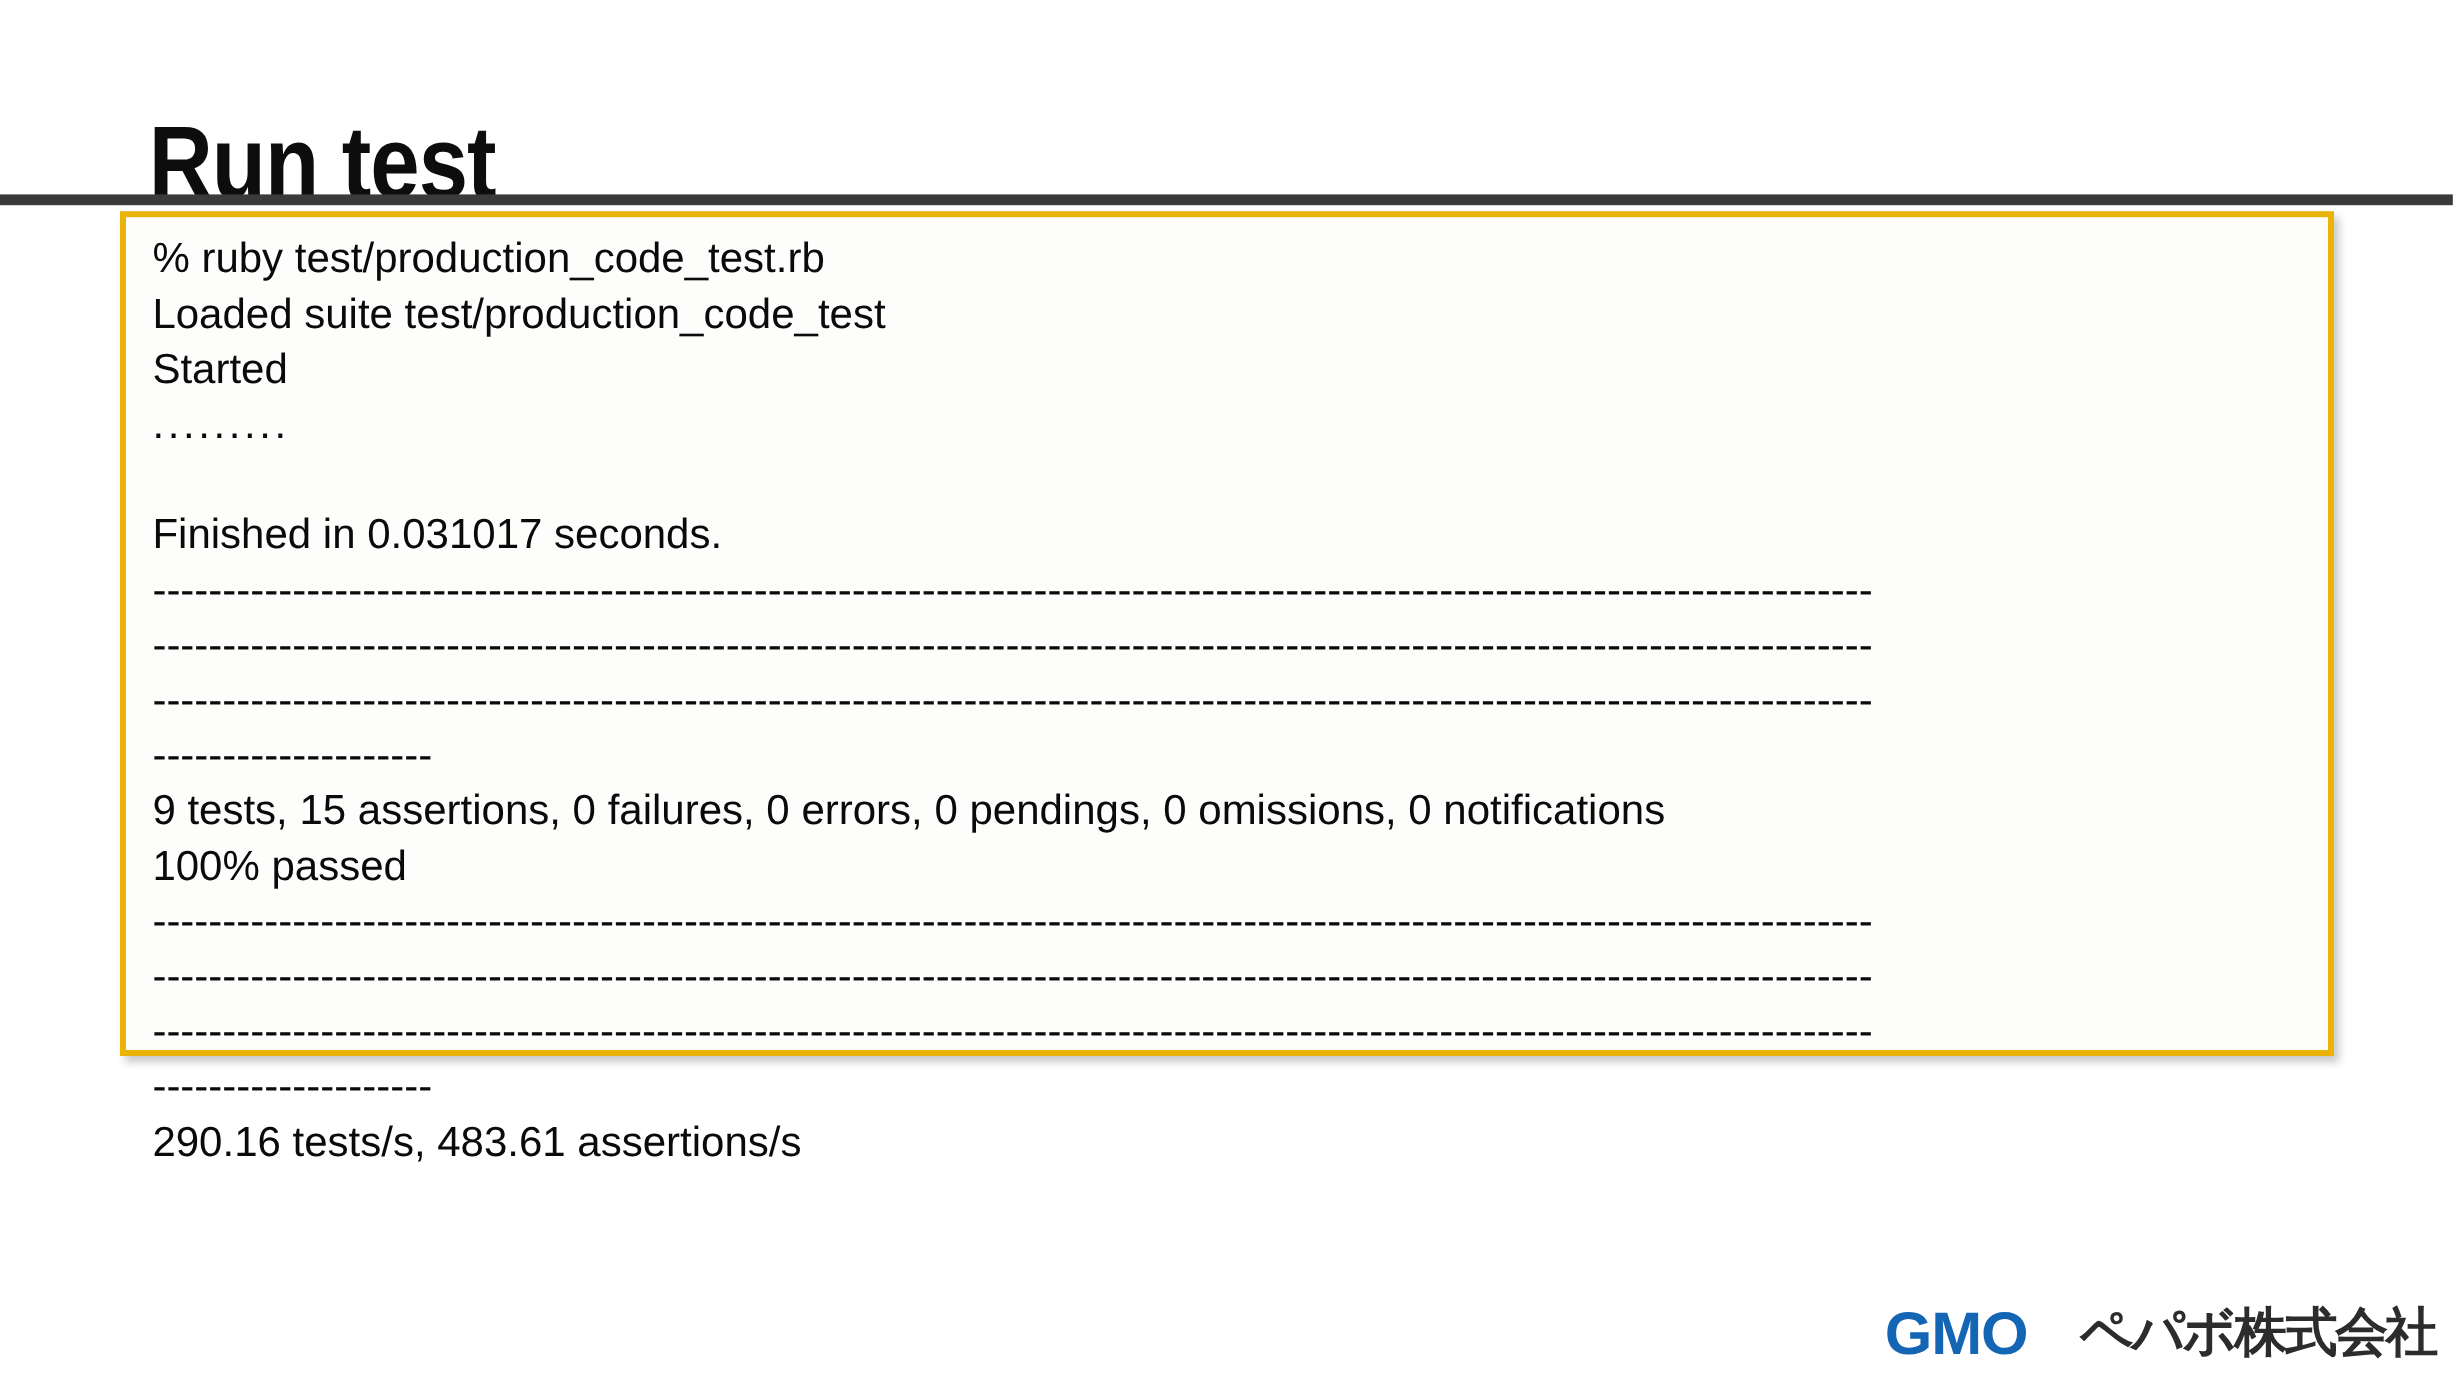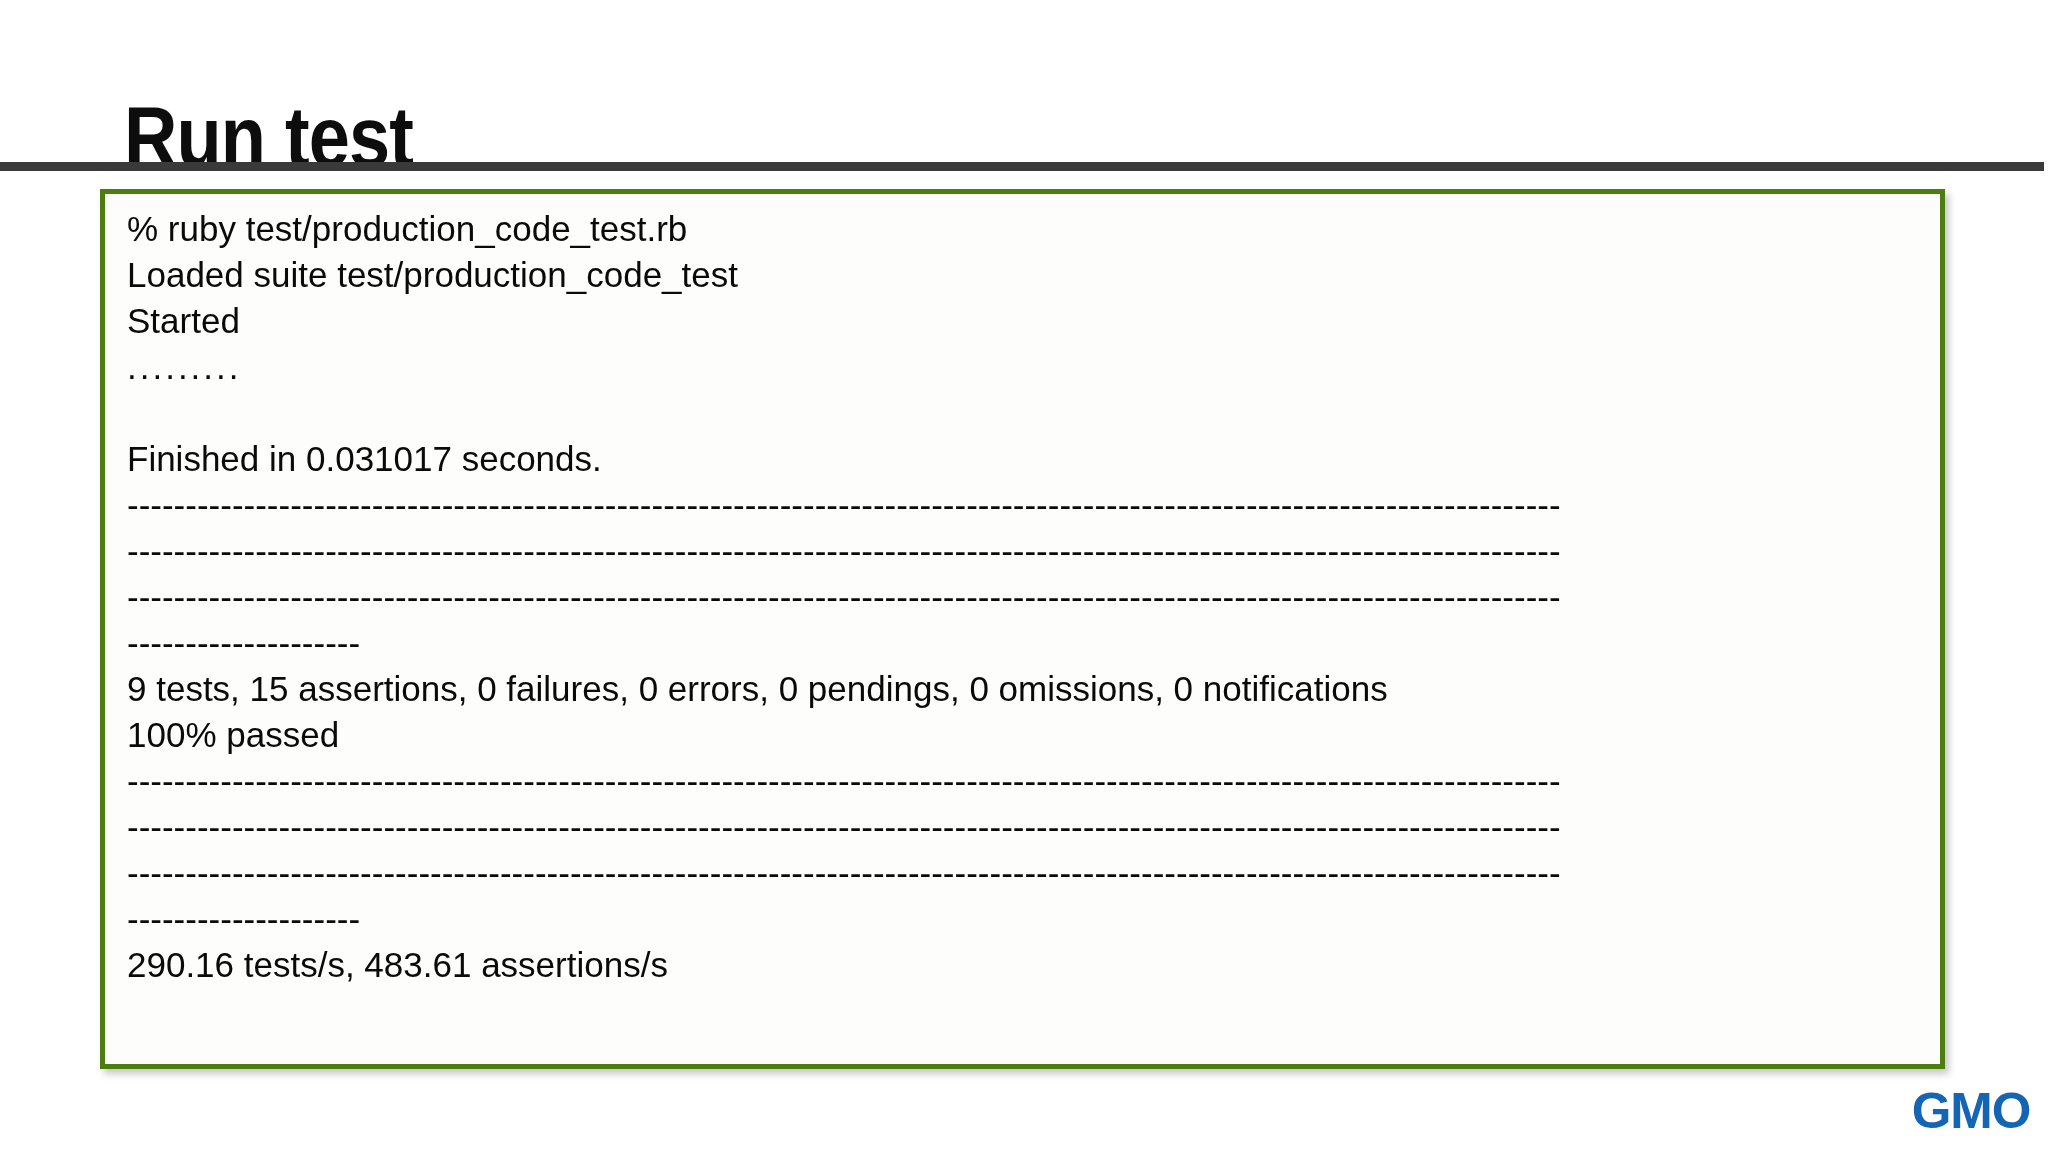--- a/index.html
+++ b/index.html
@@ -38,26 +38,26 @@
     top: 162px;
     width: 2044px;
     height: 9px;
     background: #3a3a3a;
   }
 
   
   #console-box {
     position: absolute;
     left: 100px;
-    top: 189px;
+    top: 176px;
     width: 1845px;
-    height: 880px;
+    height: 704px;
     box-sizing: border-box;
     background: #fdfdfc;
-    border: 5px solid #4d7c0f;
+    border: 5px solid #eab308;
     box-shadow: 4px 5px 7px rgba(0, 0, 0, 0.22);
   }
 
   #console-output {
     position: absolute;
     left: 22px;
     top: 12px;
     right: 10px;
     font-family: "Liberation Sans", sans-serif;
     font-size: 35px;
@@ -132,13 +132,14 @@
 <h1 id="slide-title">Run test</h1>
 
 <div id="title-rule"></div>
 
 <div id="console-box">
   <div id="console-output"><span class="out-line">% ruby test/production_code_test.rb</span><span class="out-line">Loaded suite test/production_code_test</span><span class="out-line">Started</span><span class="dots-line">.........</span><span class="out-line blank">&nbsp;</span><span class="out-line">Finished in 0.031017 seconds.</span><span class="rule-line">---------------------------------------------------------------------------------------------------------------------------</span><span class="rule-line">---------------------------------------------------------------------------------------------------------------------------</span><span class="rule-line">---------------------------------------------------------------------------------------------------------------------------</span><span class="rule-line">--------------------</span><span class="out-line">9 tests, 15 assertions, 0 failures, 0 errors, 0 pendings, 0 omissions, 0 notifications</span><span class="out-line">100% passed</span><span class="rule-line">---------------------------------------------------------------------------------------------------------------------------</span><span class="rule-line">---------------------------------------------------------------------------------------------------------------------------</span><span class="rule-line">---------------------------------------------------------------------------------------------------------------------------</span><span class="rule-line">--------------------</span><span class="out-line">290.16 tests/s, 483.61 assertions/s</span></div>
 </div>
 
 <div id="brand-logo">
   <span id="brand-gmo">GMO</span>
+  <span id="brand-pepabo">ペパボ株式会社</span>
 </div>
 
 </body></html>

